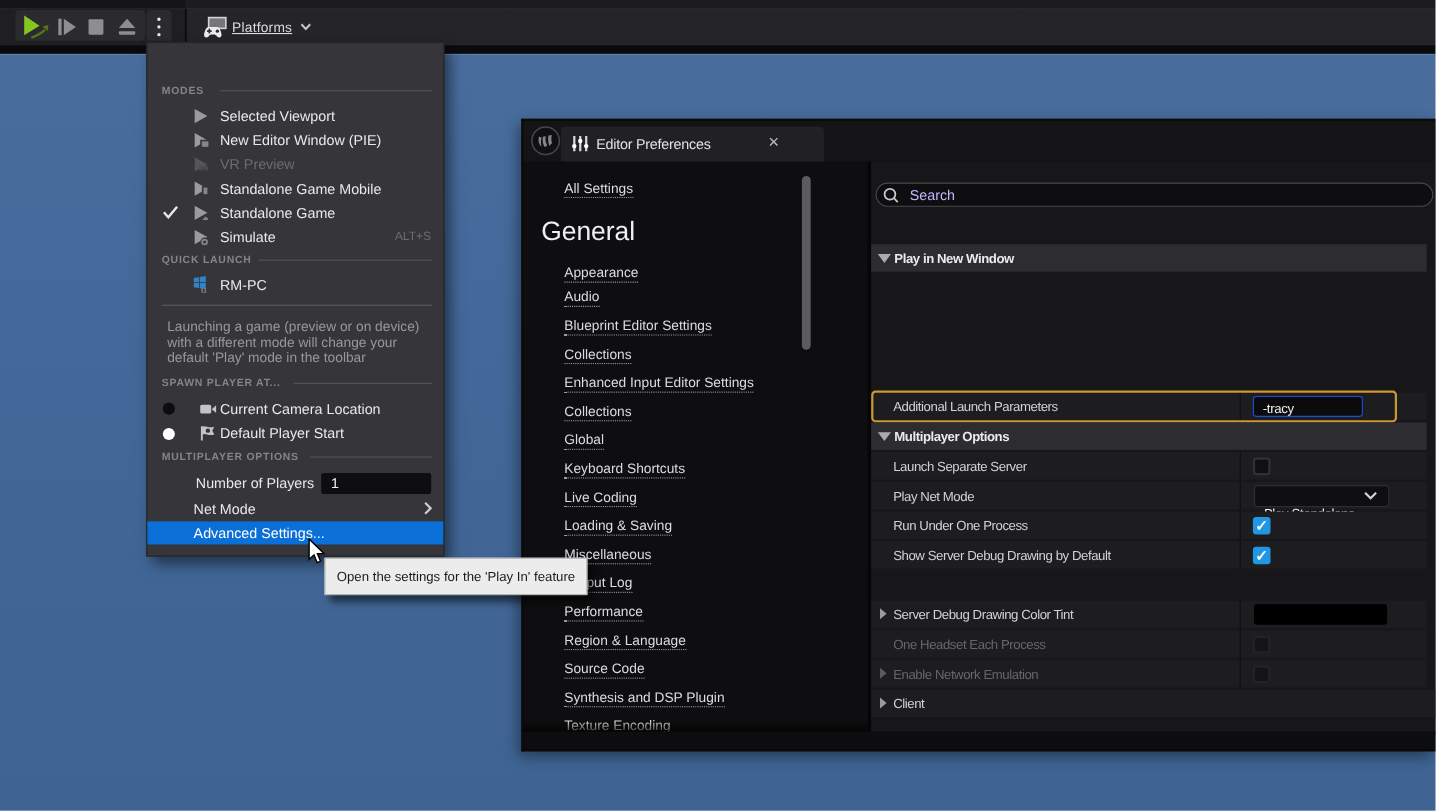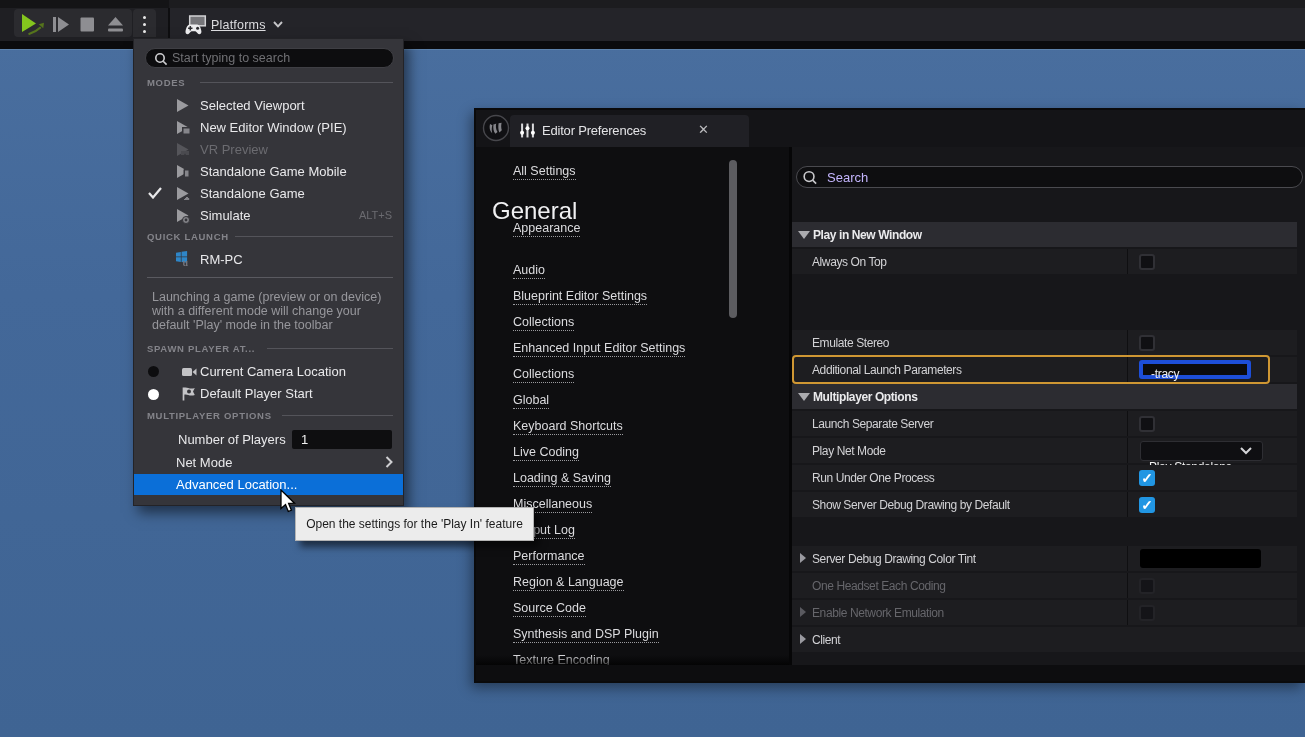--- a/index.html
+++ b/index.html
@@ -124,27 +124,20 @@
     <rect x="4.55" y="13.05" width="1.5" height="4.4" fill="#2a2a2e"></rect>
     <circle cx="12.6" cy="15.3" r="1.5" fill="#2a2a2e"></circle>
   </svg>
   <span style="margin-left:3px">Platforms</span>
   <svg id="plat-chev" width="10" height="7" viewBox="0 0 10 7">
       <path d="M1 1 L5 5.3 L9 1" stroke="#c5c5c8" stroke-width="1.9" fill="none"></path>
     </svg>
 </div>
 
 <div class="abs" id="menu">
-  <div class="srch">
-    <svg style="position:absolute;left:8px;top:3px" width="14" height="14" viewBox="0 0 14 14">
-        <circle cx="6" cy="6" r="4.2" stroke="#cfcfd2" stroke-width="1.6" fill="none"></circle>
-        <line x1="9.2" y1="9.2" x2="12.6" y2="12.6" stroke="#cfcfd2" stroke-width="1.6"></line>
-      </svg>
-    <span>Start typing to search</span>
-  </div>
   <div class="seclabel" style="left:13px;top:38px">MODES</div>
   <div class="secline" style="left:66px;top:43px;width:193px"></div>
   <div class="mi" style="top:59px">Selected Viewport</div>
   <div class="mi" style="top:81px">New Editor Window (PIE)</div>
   <div class="mi dim" style="top:103px">VR Preview</div>
   <div class="mi" style="top:125px">Standalone Game Mobile</div>
   <div class="mi" style="top:147px">Standalone Game</div>
   <div class="mi" style="top:169px">Simulate</div>
   <div class="mi dim" style="left:auto;right:11px;top:170px;font-size:11px">ALT+S</div>
   <svg class="abs" style="left:14px;top:148px" width="14" height="12" viewBox="0 0 14 12">
@@ -204,21 +197,21 @@
   <div class="mi" style="top:347px">Default Player Start</div>
   <div class="seclabel" style="left:13px;top:371px">MULTIPLAYER OPTIONS</div>
   <div class="secline" style="left:148px;top:376px;width:111px"></div>
   <div class="mi" style="left:44px;top:393px">Number of Players</div>
   <div class="abs" style="left:158px;top:391px;width:100px;height:19px;background:#0e0e10;border-radius:2px;color:#f0f0f0;font-size:13px;padding:2px 0 0 9px">1</div>
   <div class="mi" style="left:42px;top:416px">Net Mode</div>
   <svg class="abs" style="left:251px;top:417px" width="8" height="12" viewBox="0 0 8 12">
       <path d="M1.5 1 L6.5 6 L1.5 11" stroke="#cfcfd2" stroke-width="2" fill="none"></path>
     </svg>
   <div id="advrow">
-      <span>Advanced Location...</span>
+      <span>Advanced Settings...</span>
     </div>
 </div>
 
 <div class="abs" id="win">
   <div id="titlebar"></div>
   <svg class="abs" style="left:6px;top:4px" width="28" height="28" viewBox="0 0 28 28">
     <circle cx="14" cy="14" r="12.5" fill="#101013" stroke="#47474c" stroke-width="1.4"></circle>
     <path d="M8 10 C7.2 13.5 7.6 17 10.2 19.2 C9.4 16 9.8 13 10.4 11.2 Z M11.5 10.3 C11 14 11.3 17.5 13.4 19.8 L15.5 18 C13.8 15.5 13.6 12.3 14.2 9.6 L12.8 10.2 Z M16.6 9.2 C16.1 12.6 16.2 15.8 17.4 18.4 L19.8 16.2 C19 13.5 19.1 11 19.6 8.8 Z" fill="#85858a"></path>
   </svg>
   <div id="tab">
@@ -231,21 +224,21 @@
       <circle cx="4" cy="13" r="2.6" fill="#fff"></circle>
         <circle cx="11" cy="7" r="2.6" fill="#fff"></circle>
         <circle cx="18" cy="13" r="2.6" fill="#fff"></circle>
     </svg>
     <span class="t">Editor Preferences</span>
     <span class="x">✕</span>
   </div>
   <div id="sidebar">
     <div class="sblink" style="top:17px"><i>All Settings</i></div>
     <div style="position:absolute;left:16px;top:50px;font-size:24px;color:#f0f0f2">General</div>
-    <div class="sblink" style="top:74px"><i>Appearance</i></div>
+    <div class="sblink" style="top:94px"><i>Appearance</i></div>
     <div class="sblink" style="top:116px"><i>Audio</i></div>
     <div class="sblink" style="top:142px"><i>Blueprint Editor Settings</i></div>
     <div class="sblink" style="top:168px"><i>Collections</i></div>
     <div class="sblink" style="top:194px"><i>Enhanced Input Editor Settings</i></div>
     <div class="sblink" style="top:220px"><i>Collections</i></div>
     <div class="sblink" style="top:246px"><i>Global</i></div>
     <div class="sblink" style="top:272px"><i>Keyboard Shortcuts</i></div>
     <div class="sblink" style="top:298px"><i>Live Coding</i></div>
     <div class="sblink" style="top:324px"><i>Loading &amp; Saving</i></div>
     <div class="sblink" style="top:350px"><i>Miscellaneous</i></div>
@@ -265,34 +258,24 @@
           <circle cx="7.5" cy="7" r="5.2" stroke="#c9c9cc" stroke-width="1.7" fill="none"></circle>
           <line x1="11.3" y1="10.8" x2="15" y2="14.5" stroke="#c9c9cc" stroke-width="1.7"></line>
         </svg>
       <span>Search</span>
     </div>
 
     <div class="hrow" style="top:75px">
         <div class="tri-d"></div>
         <span class="lbl">Play in New Window</span>
       </div>
-    <div class="row" style="top:102px">
-        <span class="lbl">Always On Top</span>
-        <div class="vdiv"></div>
-        <div class="cb"></div>
-      </div>
-    <div class="row" style="top:183px">
-        <span class="lbl">Emulate Stereo</span>
-        <div class="vdiv"></div>
-        <div class="cb"></div>
-      </div>
     <div class="row" style="top:210px">
         <span class="lbl">Additional Launch Parameters</span>
         <div class="vdiv"></div>
-        <div class="inp" style="border:4px solid #1d4ed8;left:347px;width:112px">-tracy</div>
+        <div class="inp" style="border:1px solid #1d4ed8;left:347px;width:100px">-tracy</div>
       </div>
     <div class="abs" style="left:0px;top:208px;width:478px;height:29px;border:2px solid #cf9733;border-radius:4px"></div>
     <div class="hrow" style="top:237px">
         <div class="tri-d"></div>
         <span class="lbl">Multiplayer Options</span>
       </div>
     <div class="row" style="top:264px">
         <span class="lbl">Launch Separate Server</span>
         <div class="vdiv"></div>
         <div class="cb"></div>
@@ -315,21 +298,21 @@
         <div class="vdiv"></div>
         <div class="cbon">✓</div>
       </div>
     <div class="row" style="top:399px">
         <div class="tri-r"></div>
         <span class="lbl">Server Debug Drawing Color Tint</span>
         <div class="vdiv"></div>
         <div class="inp" style="background:#000;width:121px"></div>
       </div>
     <div class="row" style="top:426px">
-        <span class="lbl dim2" style="color:#66666b">One Headset Each Coding</span>
+        <span class="lbl dim2" style="color:#66666b">One Headset Each Process</span>
         <div class="vdiv"></div>
         <div class="cb dis"></div>
       </div>
     <div class="row" style="top:453px">
         <div class="tri-r" style="border-left-color:#5a5a60"></div>
         <span class="lbl" style="color:#66666b">Enable Network Emulation</span>
         <div class="vdiv"></div>
         <div class="cb dis"></div>
       </div>
     <div class="row" style="top:480px;width:513px">

